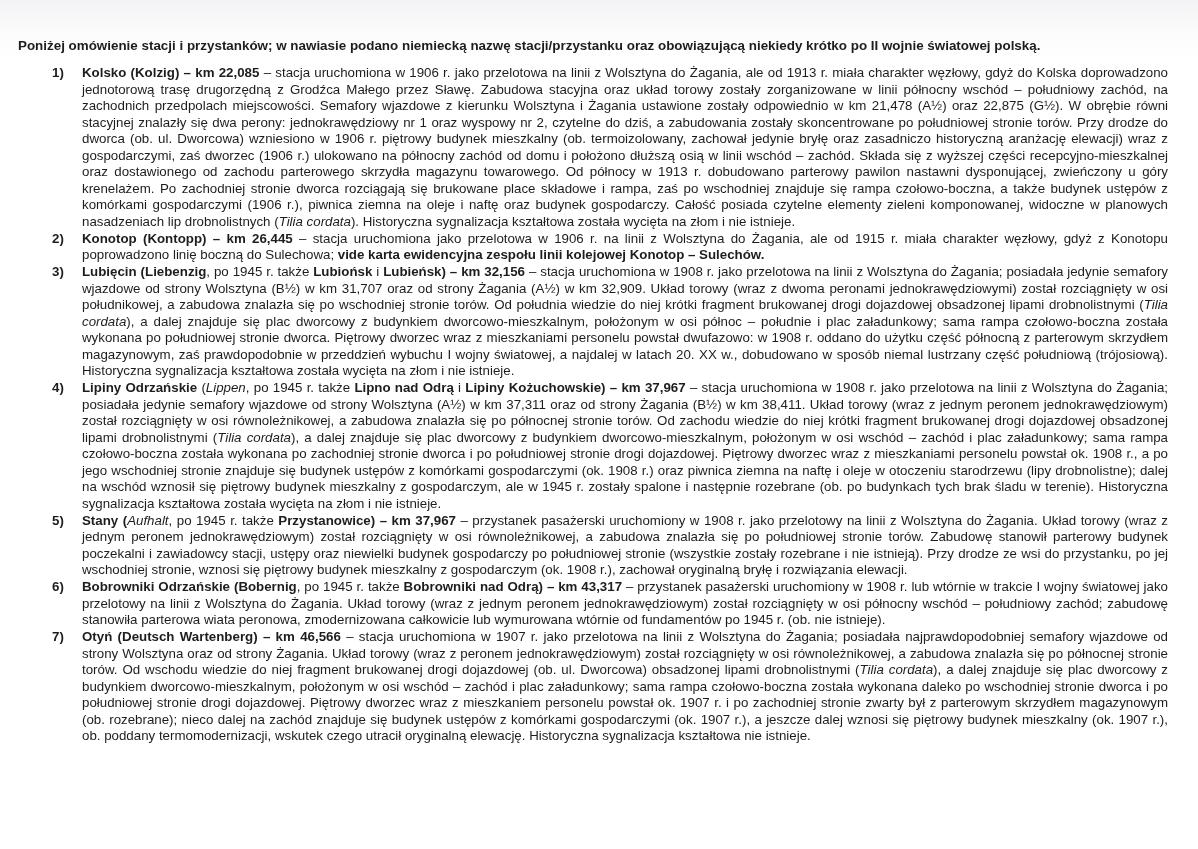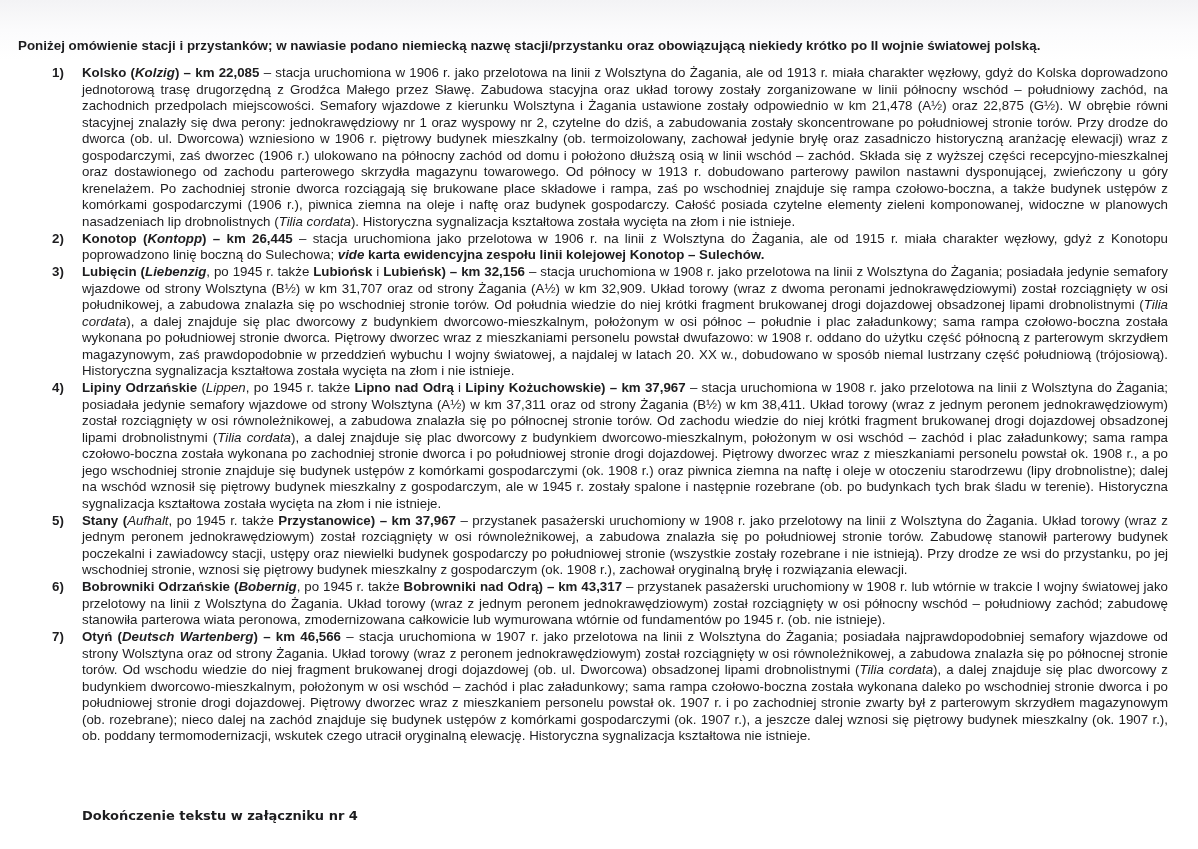--- a/index.html
+++ b/index.html
@@ -26,21 +26,21 @@
   .item {
     position: relative; padding-left: 32px;
     font-size: 13.3px; line-height: 16.5px;
     text-align: justify; margin: 0 0 0.5px 0;
   }
   .item .num {
     position: absolute; left: 2px; top: 0; font-weight: bold;
   }
   .run-bold { font-weight: bold; margin-top: 11px; }
   .run-italic { font-style: italic; }
-  .run-bolditalic { font-weight: bold; font-style: italic; }
+  .run-bolditalic { font-weight: bold; }
   .outro {
     position: absolute; left: 82px; top: 808px;
     font-family: "DejaVu Sans", sans-serif;
     font-weight: bold; font-size: 13px;
   }
 </style>
 </head>
 <body>
 
 <div class="page">
@@ -70,14 +70,13 @@
     <li class="item">
       <span class="num">6)</span>
       <span class="body"><span class="run-bold">Bobrowniki Odrzańskie (</span><span class="run-bolditalic">Bobernig</span><span class="run-normal">, po 1945 r. także </span><span class="run-bold">Bobrowniki nad Odrą) – km 43,317</span><span class="run-normal"> – przystanek pasażerski uruchomiony w 1908 r. lub wtórnie w trakcie I wojny światowej jako przelotowy na linii z Wolsztyna do Żagania. Układ torowy (wraz z jednym peronem jednokrawędziowym) został rozciągnięty w osi północny wschód – południowy zachód; zabudowę stanowiła parterowa wiata peronowa, zmodernizowana całkowicie lub wymurowana wtórnie od fundamentów po 1945 r. (ob. nie istnieje).</span></span>
     </li>
     <li class="item">
       <span class="num">7)</span>
       <span class="body"><span class="run-bold">Otyń (</span><span class="run-bolditalic">Deutsch Wartenberg</span><span class="run-bold">) – km 46,566</span><span class="run-normal"> – stacja uruchomiona w 1907 r. jako przelotowa na linii z Wolsztyna do Żagania; posiadała najprawdopodobniej semafory wjazdowe od strony Wolsztyna oraz od strony Żagania. Układ torowy (wraz z peronem jednokrawędziowym) został rozciągnięty w osi równoleżnikowej, a zabudowa znalazła się po północnej stronie torów. Od wschodu wiedzie do niej fragment brukowanej drogi dojazdowej (ob. ul. Dworcowa) obsadzonej lipami drobnolistnymi (</span><span class="run-italic">Tilia cordata</span><span class="run-normal">), a dalej znajduje się plac dworcowy z budynkiem dworcowo-mieszkalnym, położonym w osi wschód – zachód i plac załadunkowy; sama rampa czołowo-boczna została wykonana daleko po wschodniej stronie dworca i po południowej stronie drogi dojazdowej. Piętrowy dworzec wraz z mieszkaniem personelu powstał ok. 1907 r. i po zachodniej stronie zwarty był z parterowym skrzydłem magazynowym (ob. rozebrane); nieco dalej na zachód znajduje się budynek ustępów z komórkami gospodarczymi (ok. 1907 r.), a jeszcze dalej wznosi się piętrowy budynek mieszkalny (ok. 1907 r.), ob. poddany termomodernizacji, wskutek czego utracił oryginalną elewację. Historyczna sygnalizacja kształtowa nie istnieje.</span></span>
     </li>
   </ol>
 
-  <div class="outro">Dokończenie tekstu w załączniku nr 4</div>
 </div>
 
 </body></html>

